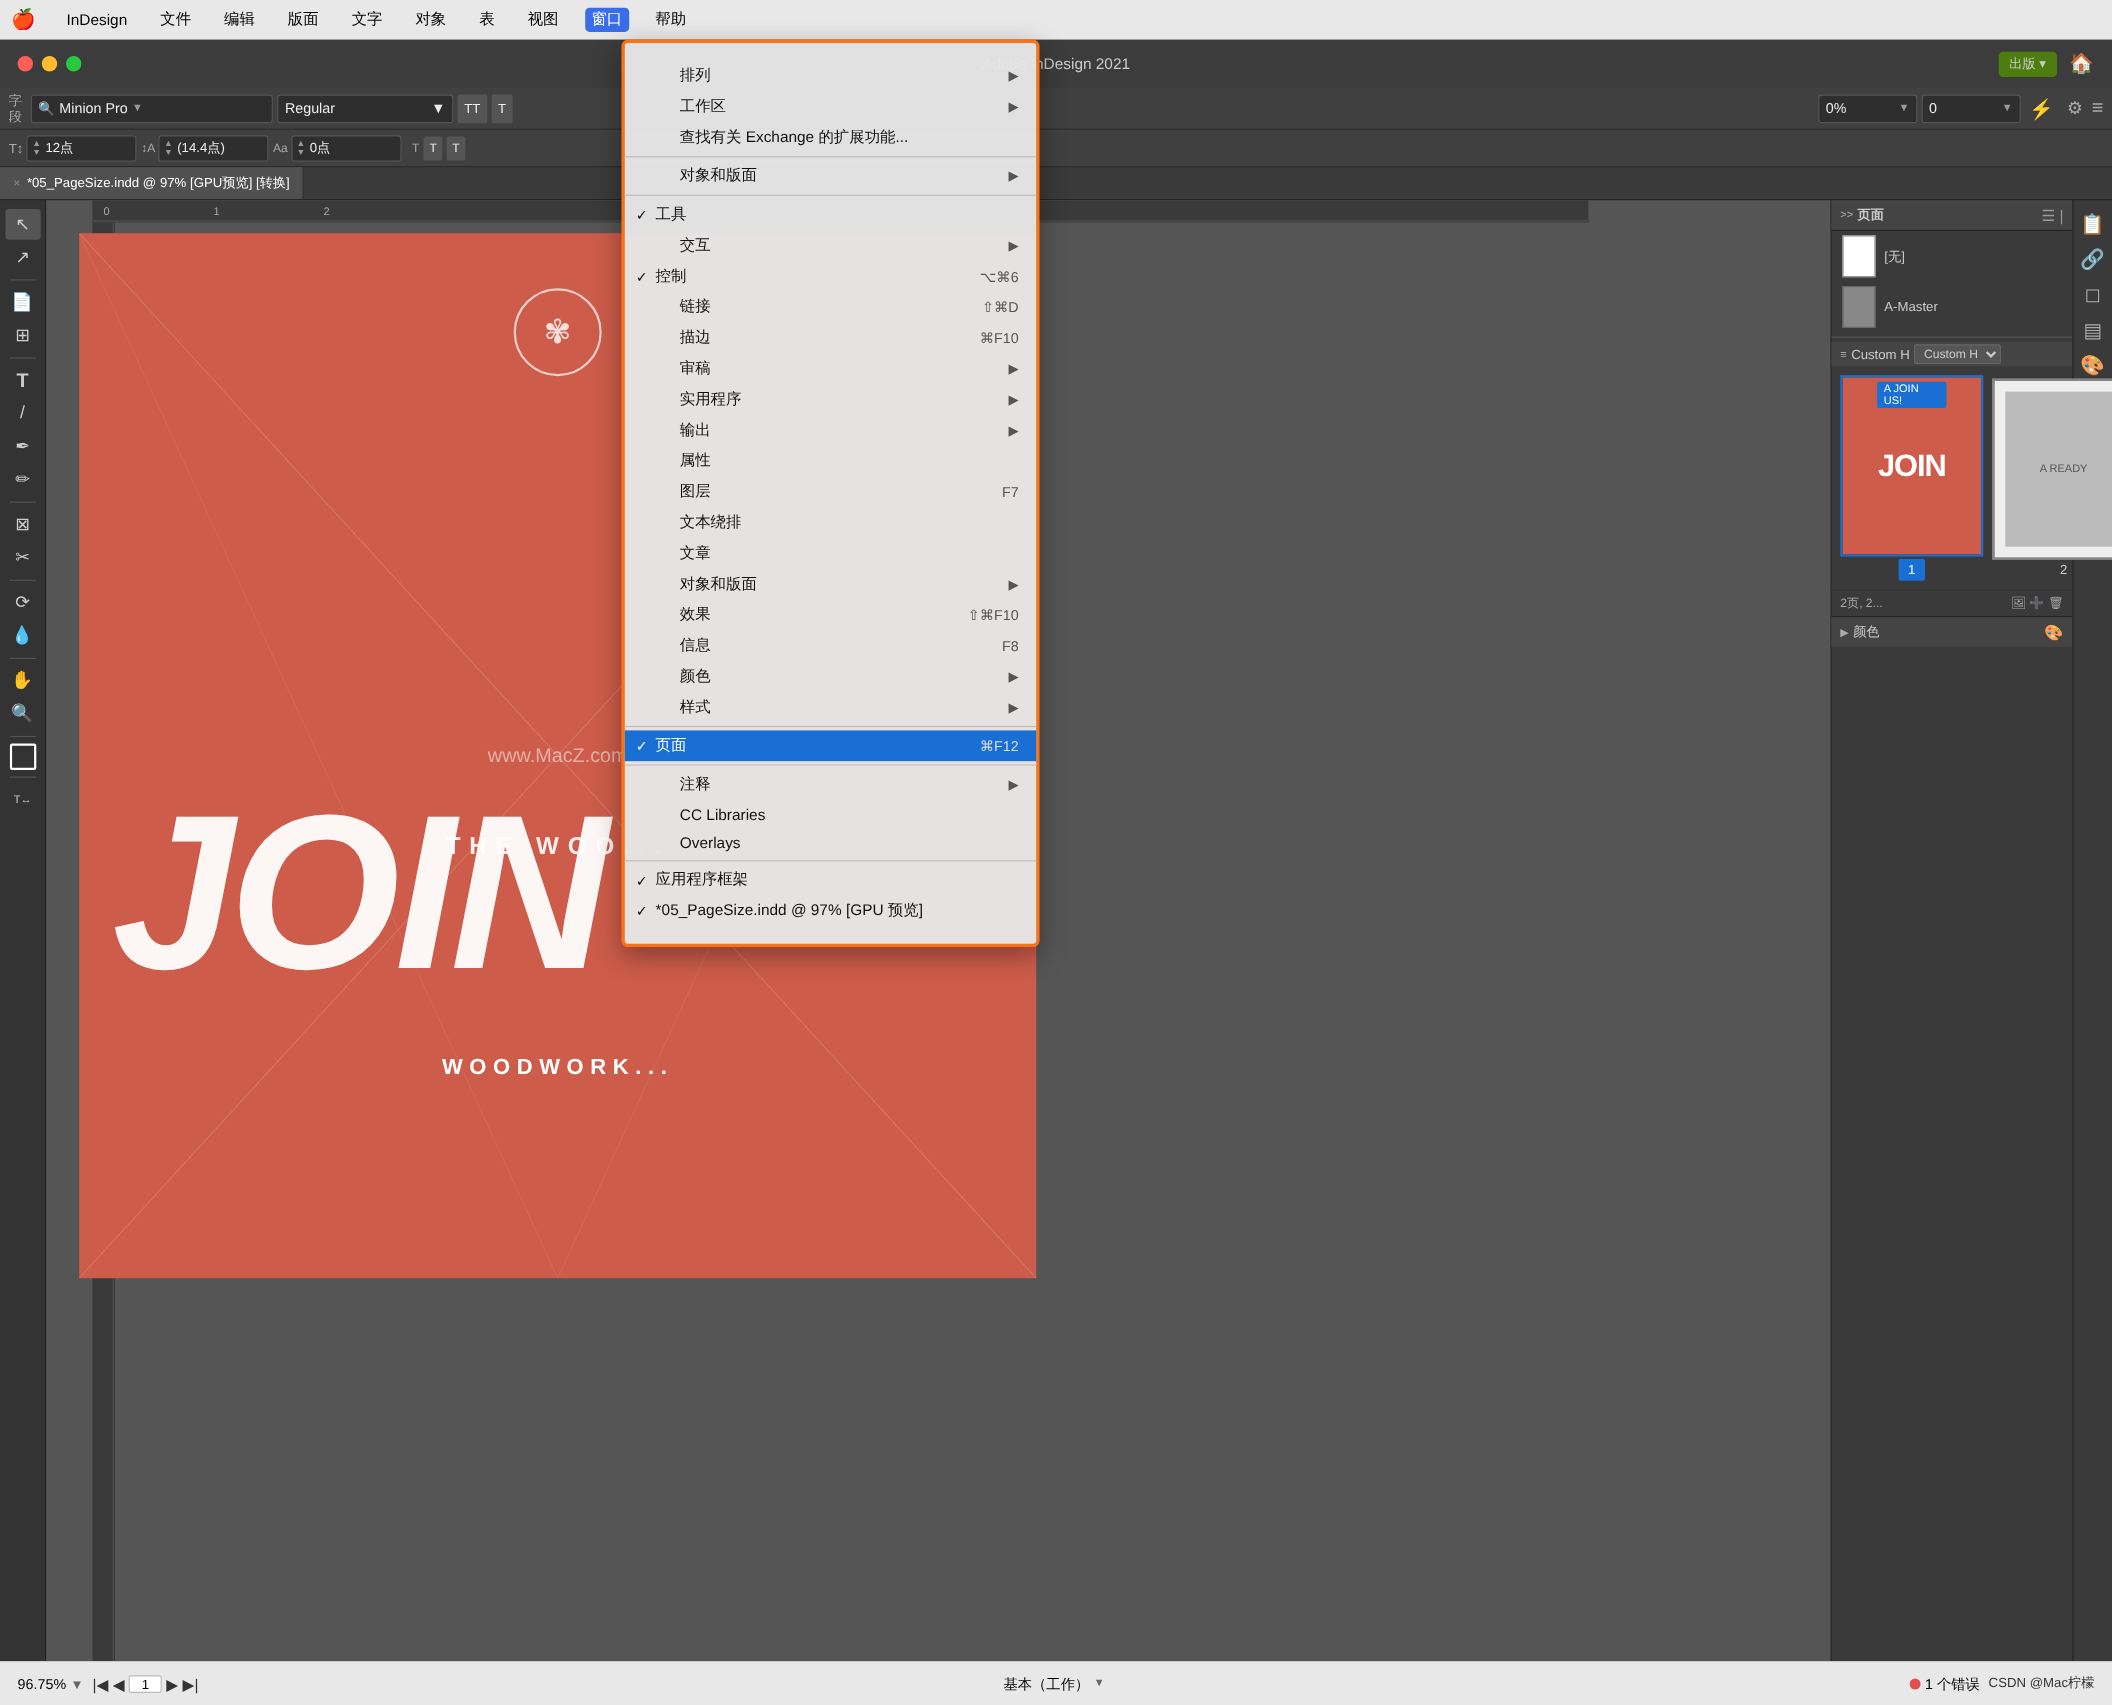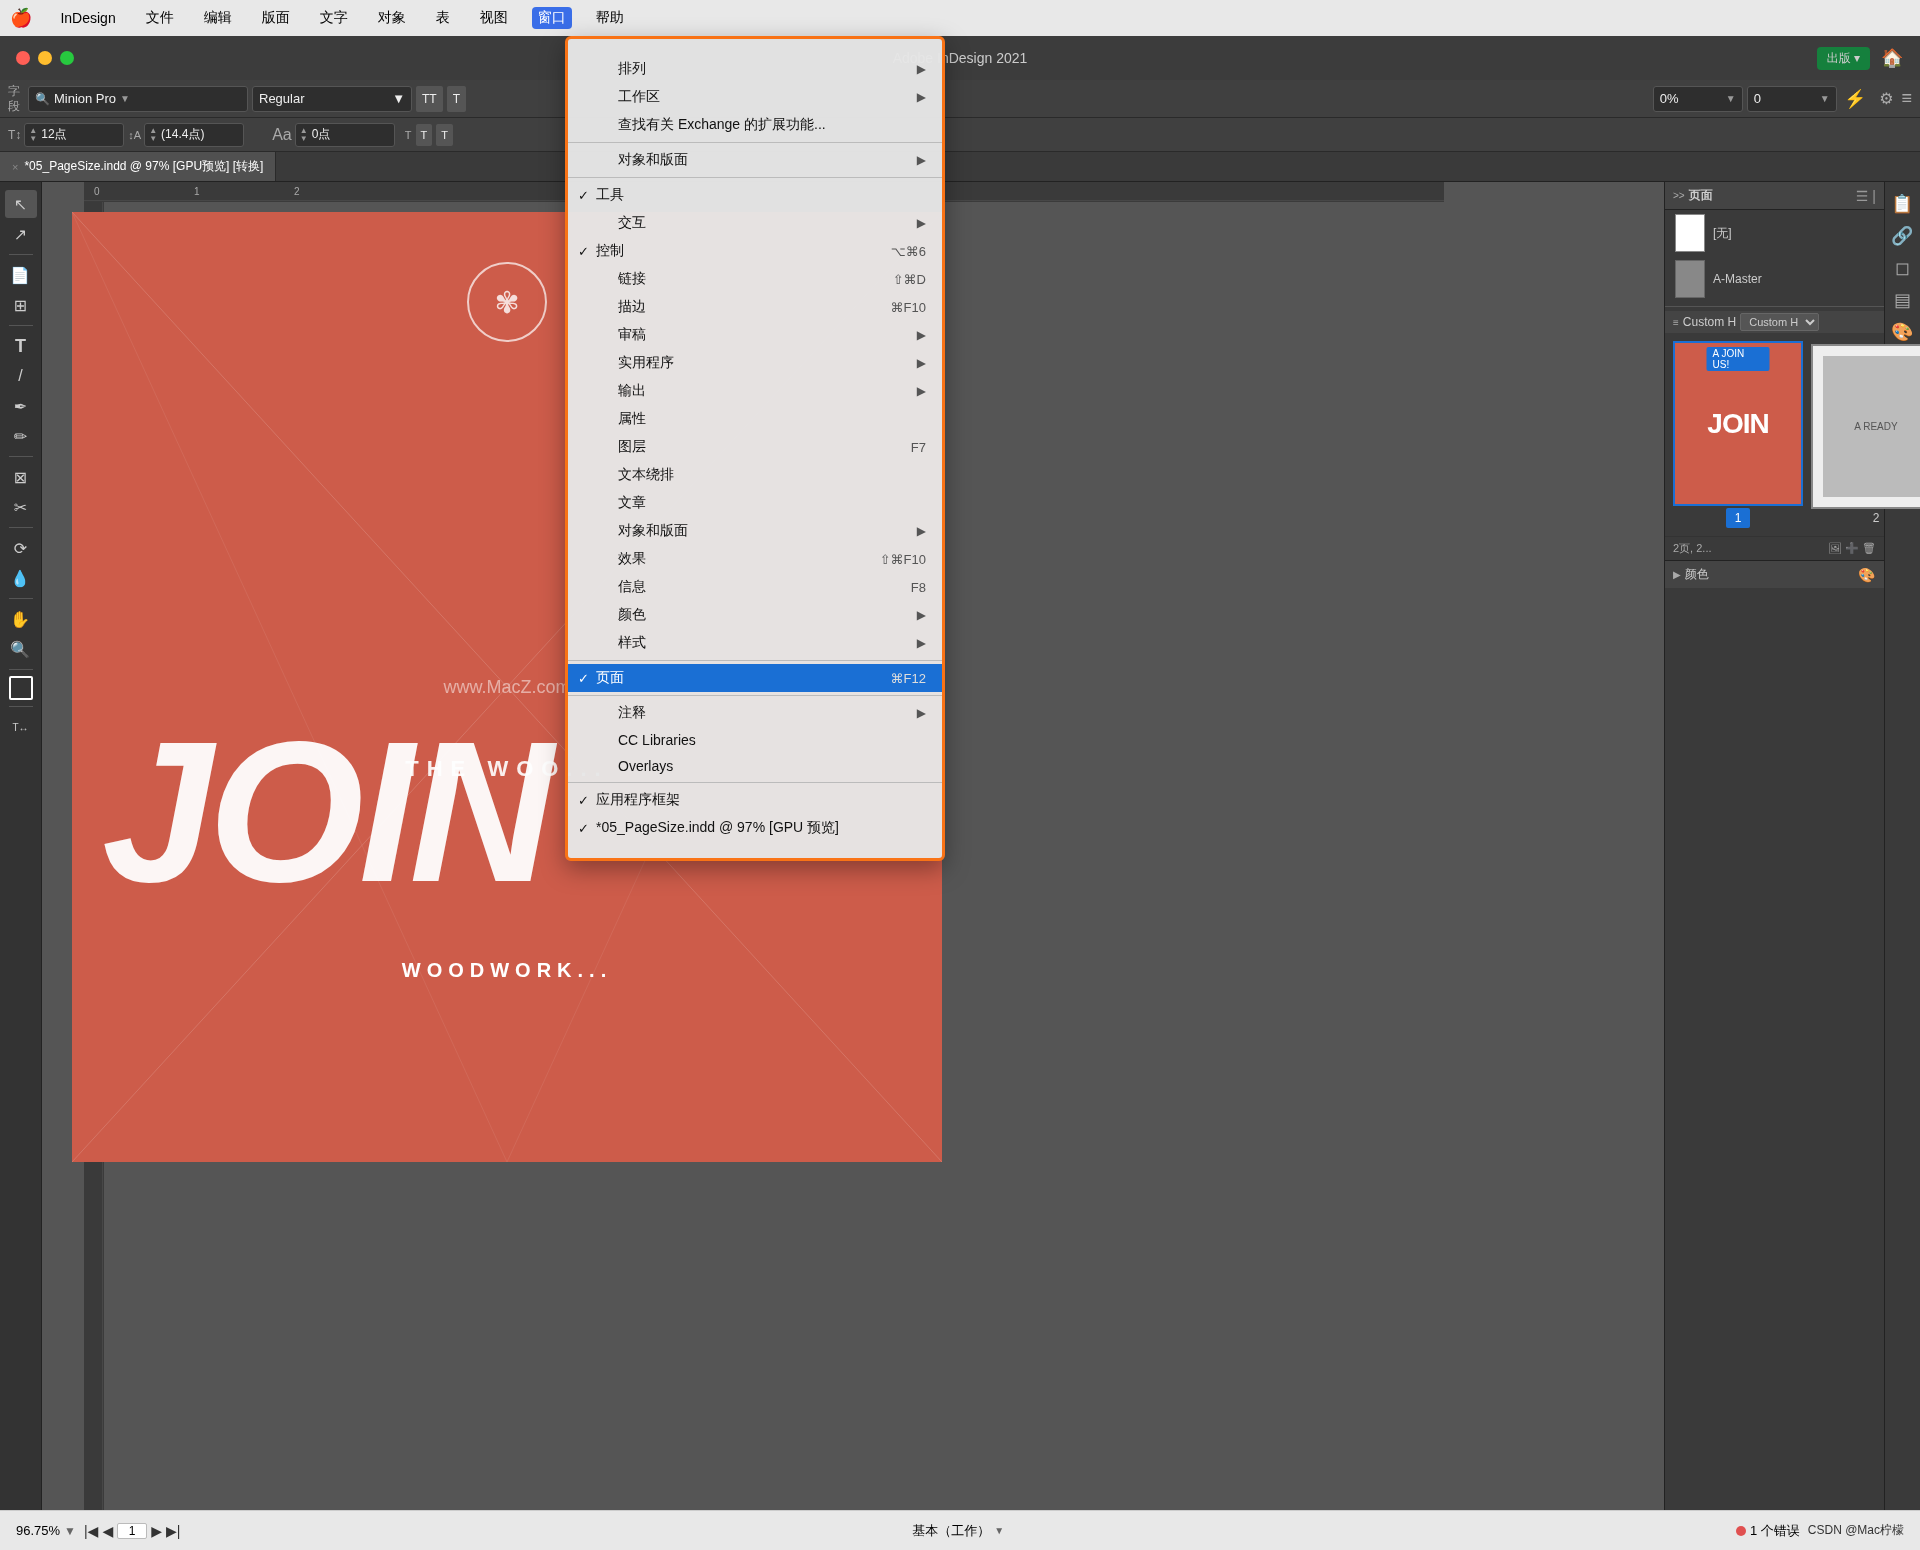--- a/index.html
+++ b/index.html
@@ -77,21 +77,21 @@
       font-size: 18px;
     }
     .title-bar-publish {
       position: absolute;
       right: 50px;
       color: #cccccc;
       font-size: 12px;
       display: flex;
       align-items: center;
       gap: 4px;
-      background: #15803d;
+      background: #4d7c0f;
       padding: 3px 10px;
       border-radius: 4px;
     }
 
     
     .toolbar1 {
       width: 100%;
       height: 38px;
       background: #404040;
       display: flex;
@@ -684,21 +684,21 @@
     <span style="color:#aaa;font-size:11px;">↕A</span>
     <div class="size-field">
       <div class="up-down">
           <span>▲</span>
           <span>▼</span>
         </div>
       <span>(14.4点)</span>
     </div>
   </div>
   <div style="display:flex;align-items:center;gap:3px;">
-    <span style="color:#aaa;font-size:16px;margin-left:24px;">Aa</span>
+    <span style="color:#aaa;font-size:11px;">Aa</span>
     <div class="size-field">
       <div class="up-down">
           <span>▲</span>
           <span>▼</span>
         </div>
       <span>0点</span>
     </div>
   </div>
   <span style="color:#aaa;font-size:11px;margin-left:6px;">T</span>
   <button class="t-btn">T</button>

